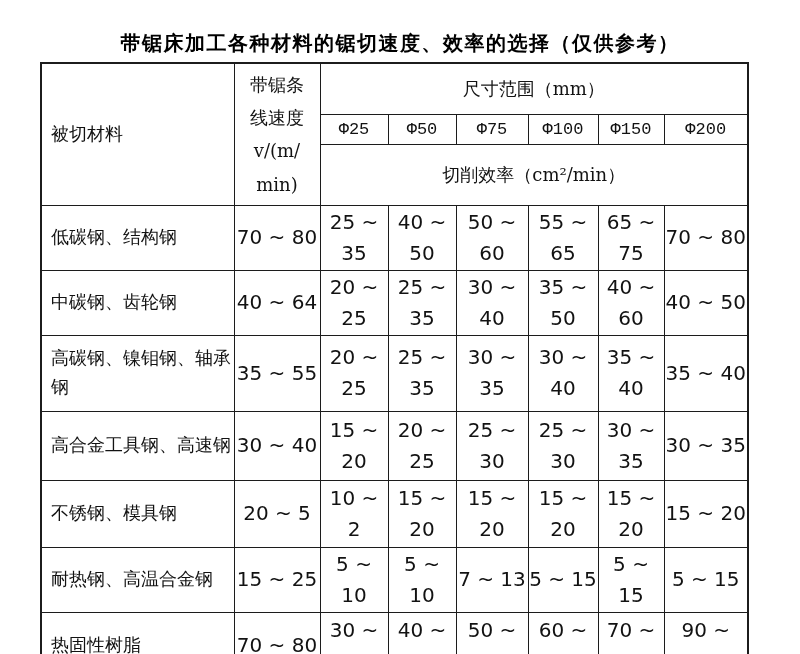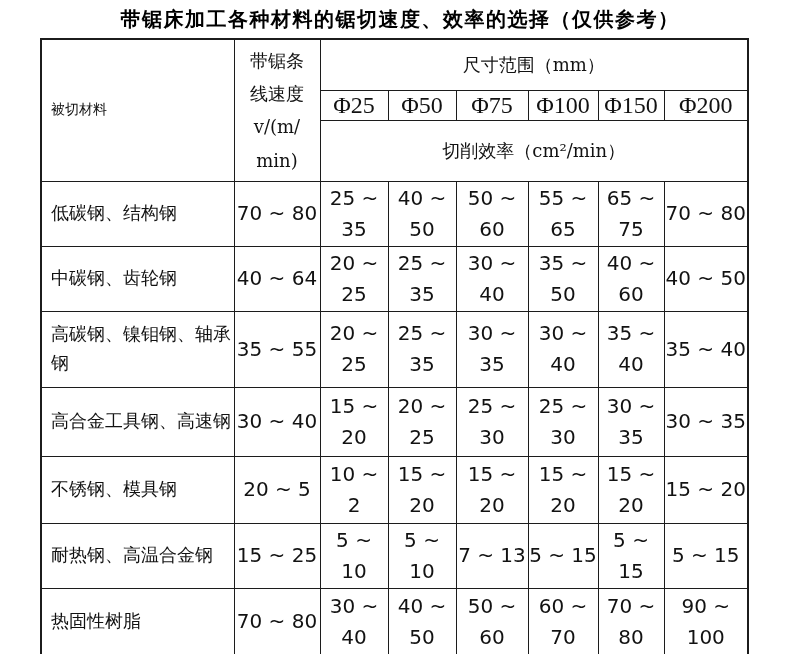--- a/index.html
+++ b/index.html
@@ -9,20 +9,21 @@
     width: 800px;
     height: 654px;
     color: #121212;
     font-family: "DejaVu Sans", sans-serif;
     overflow: hidden;
   }
   .page {
     width: 800px;
     height: 538px;
     position: relative;
+    margin-top: 24px;
   }
   .title {
     margin: 0;
     padding-top: 6px;
     padding-bottom: 5px;
     text-align: center;
     font-size: 20px;
     font-weight: bold;
     letter-spacing: 1.5px;
     font-family: "DejaVu Sans", sans-serif;
@@ -54,36 +55,36 @@
   col.c-d200     { width: 84px;  }
 
   
   thead tr.r-size { height: 51px; }
   thead tr.r-dia  { height: 30px; }
   thead tr.r-eff  { height: 61px; }
 
   th.material-header {
     text-align: left;
     padding-left: 9px;
-    font-size: 14px;
+    font-size: 18px;
     font-family: "DejaVu Serif", serif;
     white-space: normal;
   }
   th.speed-header {
     font-size: 18px;
     line-height: 1.85;
     font-family: "DejaVu Serif", serif;
   }
   th.span-header {
     font-size: 18px;
     font-family: "DejaVu Serif", serif;
   }
   th.dia-header {
-    font-size: 24px;
-    font-family: Liberation Serif, serif;
+    font-size: 17px;
+    font-family: Liberation Mono, monospace;
   }
 
   
   tbody tr:nth-child(1) { height: 62px; padding-left: 44px; }
   tbody tr:nth-child(2) { height: 65px; }
   tbody tr:nth-child(3) { height: 76px; }
   tbody tr:nth-child(4) { height: 69px; }
   tbody tr:nth-child(5) { height: 67px; }
   tbody tr:nth-child(6) { height: 46px; }
   tbody tr:nth-child(7) { height: 68px; }

